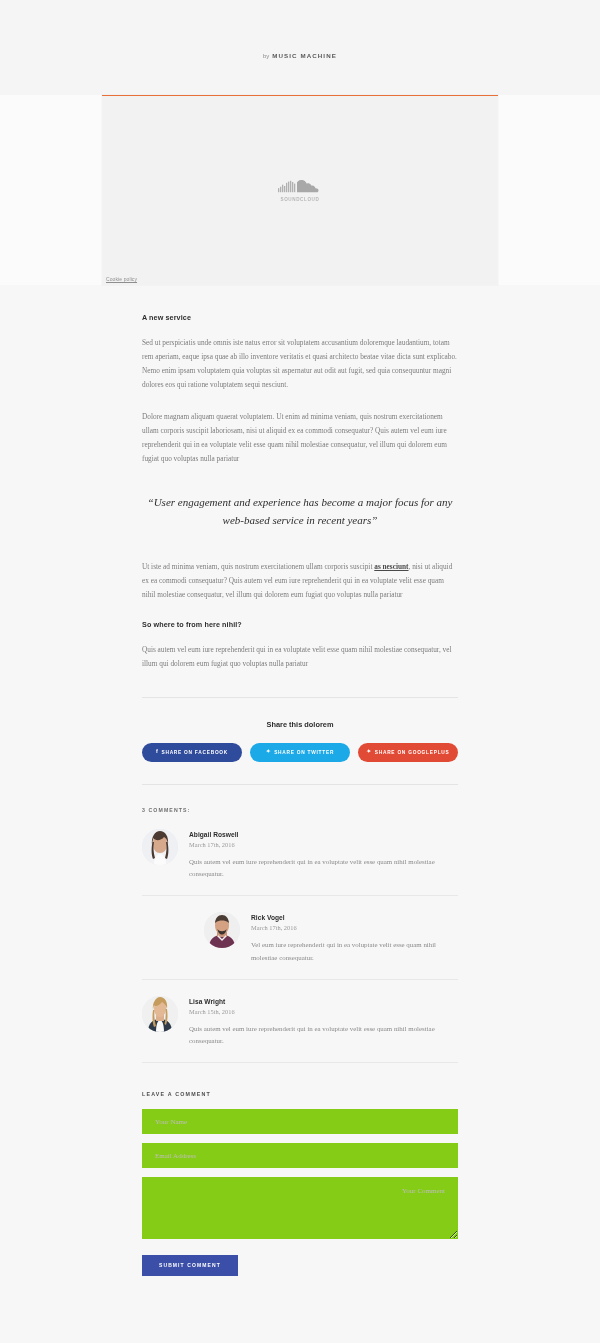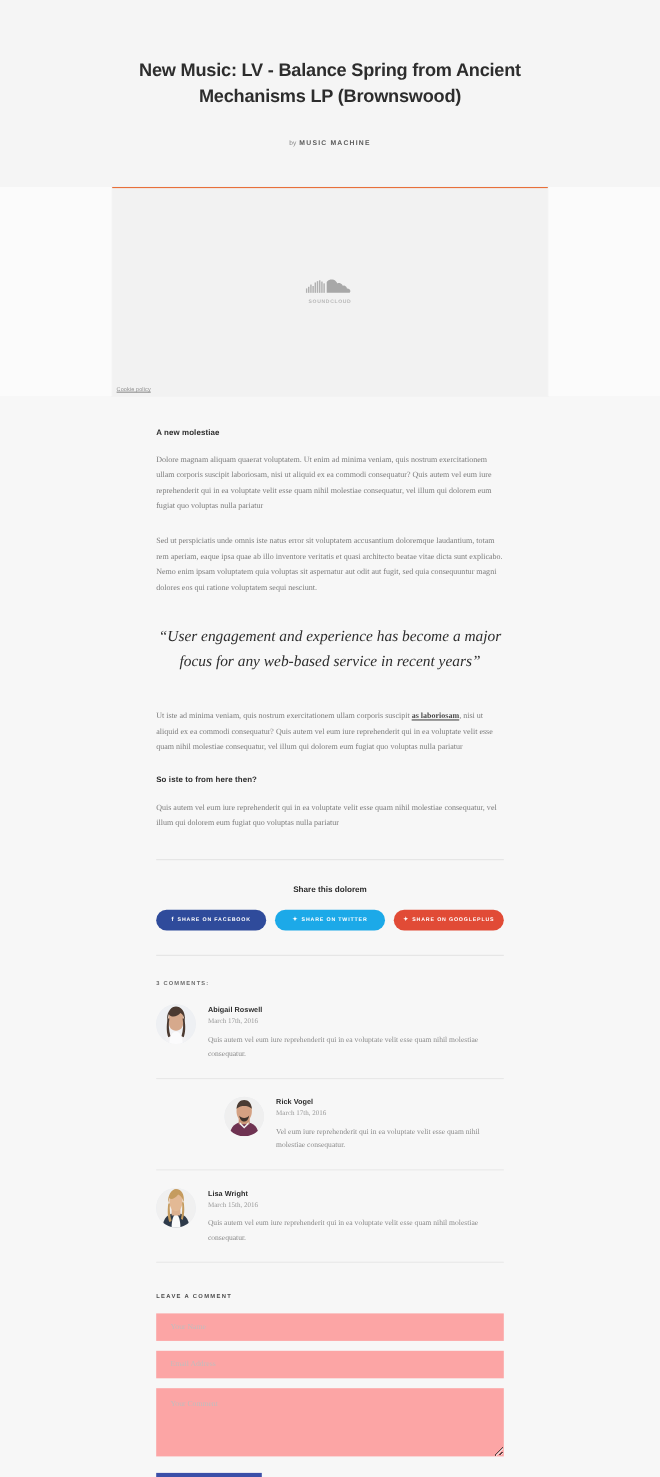--- a/index.html
+++ b/index.html
@@ -111,21 +111,21 @@
   }
   .body-p a.inline-link {
     color: #4a4a4a;
     font-weight: 700;
     text-decoration: underline;
   }
 
   .quote {
     font-family: "Liberation Serif", serif;
     font-style: italic;
-    font-size: 14px;
+    font-size: 11px;
     line-height: 1.62;
     color: #2d2d2d;
     text-align: center;
     margin: 28px 0 30px 0;
     padding: 0 2px;
   }
 
   
   .divider {
     height: 1px;
@@ -223,40 +223,41 @@
     letter-spacing: 1.2px;
     font-weight: 700;
     color: #4d4d4d;
     text-transform: uppercase;
     margin: 0 0 12px 0;
   }
   .field {
     display: block;
     width: 100%;
     height: 25px;
-    background: #fca5a5;
+    background: #84cc16;
     border: none;
     outline: none;
     padding: 0 13px;
     margin-bottom: 9px;
     font-family: "Liberation Serif", serif;
     font-size: 7px;
     color: #555;
   }
   .field::placeholder {
     color: #c0bdbd;
     font-family: "Liberation Serif", serif;
     font-style: normal;
   }
   textarea.field {
     height: 62px;
     padding-top: 9px;
     resize: vertical;
     line-height: 1.6;
     margin-bottom: 14px;
+    text-align: right;
   }
   .submit-btn {
     background: #3b4fa8;
     color: #fff;
     border: none;
     height: 21px;
     padding: 0 17px;
     font-family: "Liberation Sans", sans-serif;
     font-size: 5px;
     font-weight: 700;
@@ -264,21 +265,20 @@
     cursor: pointer;
     text-transform: uppercase;
   }
 </style>
 </head>
 <body>
 
 <div class="page">
 
   <div class="hero">
-    <h1 class="article-title">New Music: LV - Balance Spring from Ancient Mechanisms LP (Brownswood)</h1>
     <p class="byline">
       <span class="by-word">by</span>
       <span>MUSIC MACHINE</span>
     </p>
   </div>
 
   <div class="embed-wrap">
     <div class="embed" style="border-top-color: rgb(232, 112, 58);">
       <div class="sc-logo">
         <svg width="44" height="17" viewBox="0 0 44 17">
@@ -296,29 +296,29 @@
           <path d="M19 13 L19 3.2 C19 3.2 20.6 0.4 24.2 0.9 C27.6 1.4 28.6 4.4 28.6 4.4 C28.6 4.4 29.8 3.7 31.3 4.2 C33.2 4.8 33.6 6.6 33.6 6.6 C33.6 6.6 34.4 6.1 35.4 6.5 C37.2 7.1 37.4 9 37.4 9 C37.4 9 39.6 8.9 40.3 10.4 C41.1 12.1 39.6 13 39.6 13 Z" fill="#a8a8a8"></path>
         </svg>
         <span class="sc-wordmark">SOUNDCLOUD</span>
       </div>
       <a class="cookie-policy" href="#">Cookie policy</a>
     </div>
   </div>
 
   <div class="content">
 
-    <h3 class="sub-head">A new molestiae</h3>
+    <h3 class="sub-head">A new service</h3>
+    <p class="body-p">Sed ut perspiciatis unde omnis iste natus error sit voluptatem accusantium doloremque laudantium, totam rem aperiam, eaque ipsa quae ab illo inventore veritatis et quasi architecto beatae vitae dicta sunt explicabo. Nemo enim ipsam voluptatem quia voluptas sit aspernatur aut odit aut fugit, sed quia consequuntur magni dolores eos qui ratione voluptatem sequi nesciunt.</p>
     <p class="body-p">Dolore magnam aliquam quaerat voluptatem. Ut enim ad minima veniam, quis nostrum exercitationem ullam corporis suscipit laboriosam, nisi ut aliquid ex ea commodi consequatur? Quis autem vel eum iure reprehenderit qui in ea voluptate velit esse quam nihil molestiae consequatur, vel illum qui dolorem eum fugiat quo voluptas nulla pariatur</p>
-    <p class="body-p">Sed ut perspiciatis unde omnis iste natus error sit voluptatem accusantium doloremque laudantium, totam rem aperiam, eaque ipsa quae ab illo inventore veritatis et quasi architecto beatae vitae dicta sunt explicabo. Nemo enim ipsam voluptatem quia voluptas sit aspernatur aut odit aut fugit, sed quia consequuntur magni dolores eos qui ratione voluptatem sequi nesciunt.</p>
 
     <blockquote class="quote">“User engagement and experience has become a major focus for any web-based service in recent years”</blockquote>
 
-    <p class="body-p"><span>Ut iste ad minima veniam, quis nostrum exercitationem ullam corporis suscipit </span><a class="inline-link" href="#">as laboriosam</a><span>, nisi ut aliquid ex ea commodi consequatur? Quis autem vel eum iure reprehenderit qui in ea voluptate velit esse quam nihil molestiae consequatur, vel illum qui dolorem eum fugiat quo voluptas nulla pariatur</span></p>
-
-    <h3 class="sub-head">So iste to from here then?</h3>
+    <p class="body-p"><span>Ut iste ad minima veniam, quis nostrum exercitationem ullam corporis suscipit </span><a class="inline-link" href="#">as nesciunt</a><span>, nisi ut aliquid ex ea commodi consequatur? Quis autem vel eum iure reprehenderit qui in ea voluptate velit esse quam nihil molestiae consequatur, vel illum qui dolorem eum fugiat quo voluptas nulla pariatur</span></p>
+
+    <h3 class="sub-head">So where to from here nihil?</h3>
     <p class="body-p">Quis autem vel eum iure reprehenderit qui in ea voluptate velit esse quam nihil molestiae consequatur, vel illum qui dolorem eum fugiat quo voluptas nulla pariatur</p>
 
     <div class="divider"></div>
 
     <div class="share-block">
       <h4 class="share-title">Share this dolorem</h4>
       <div class="share-row">
         <button class="share-btn" style="background: rgb(47, 75, 155);">
           <span class="sicon">f</span>
           <span>SHARE ON FACEBOOK</span>

